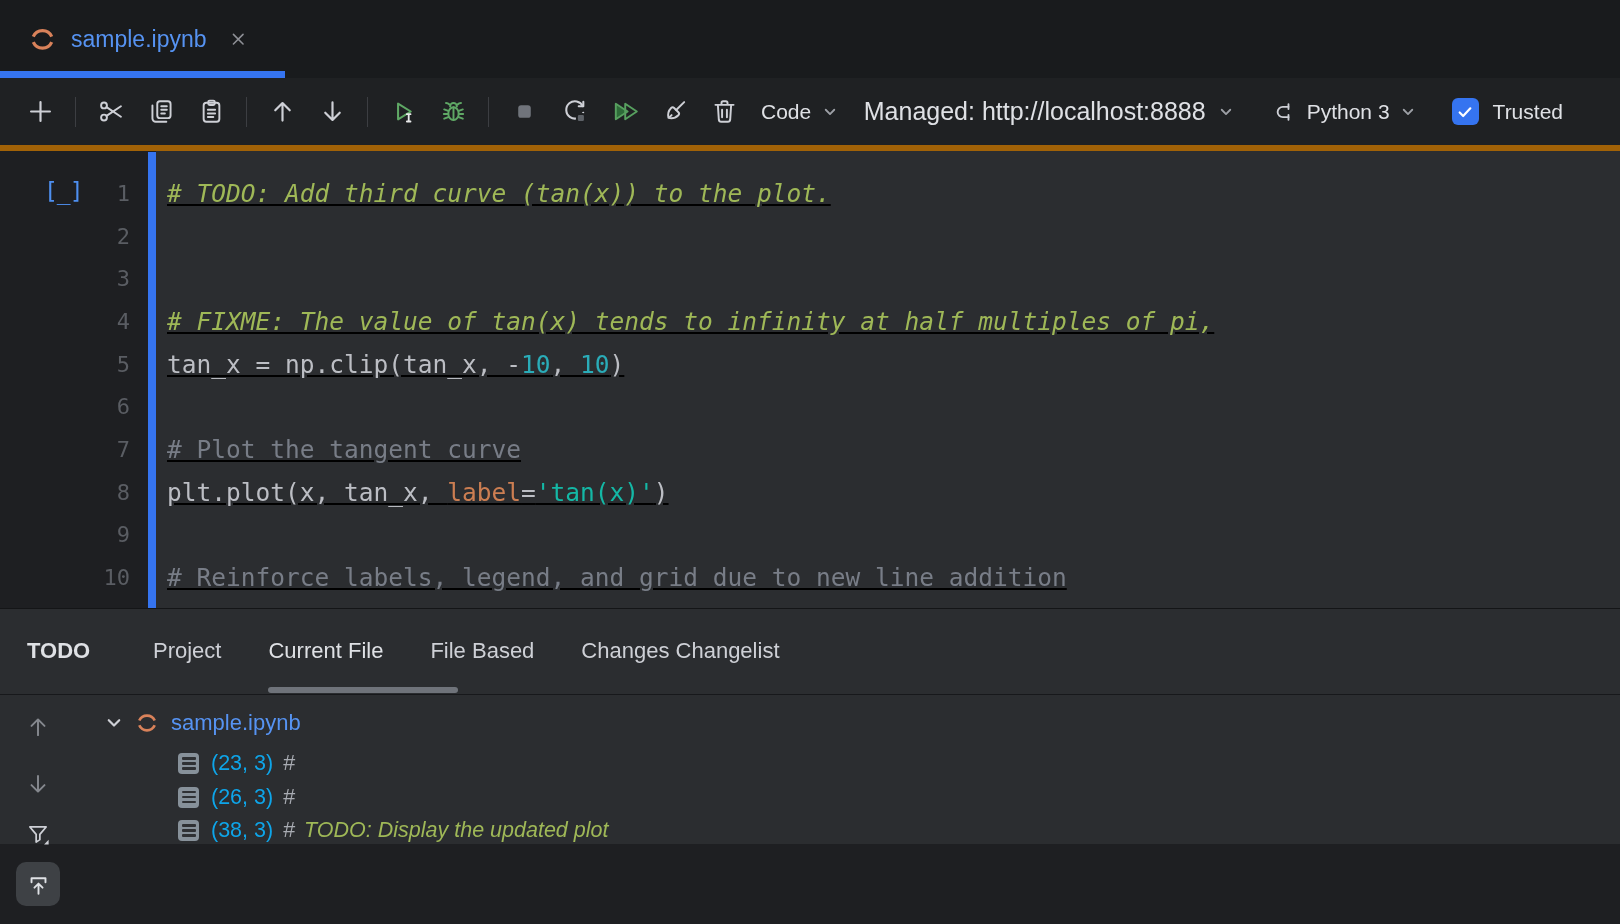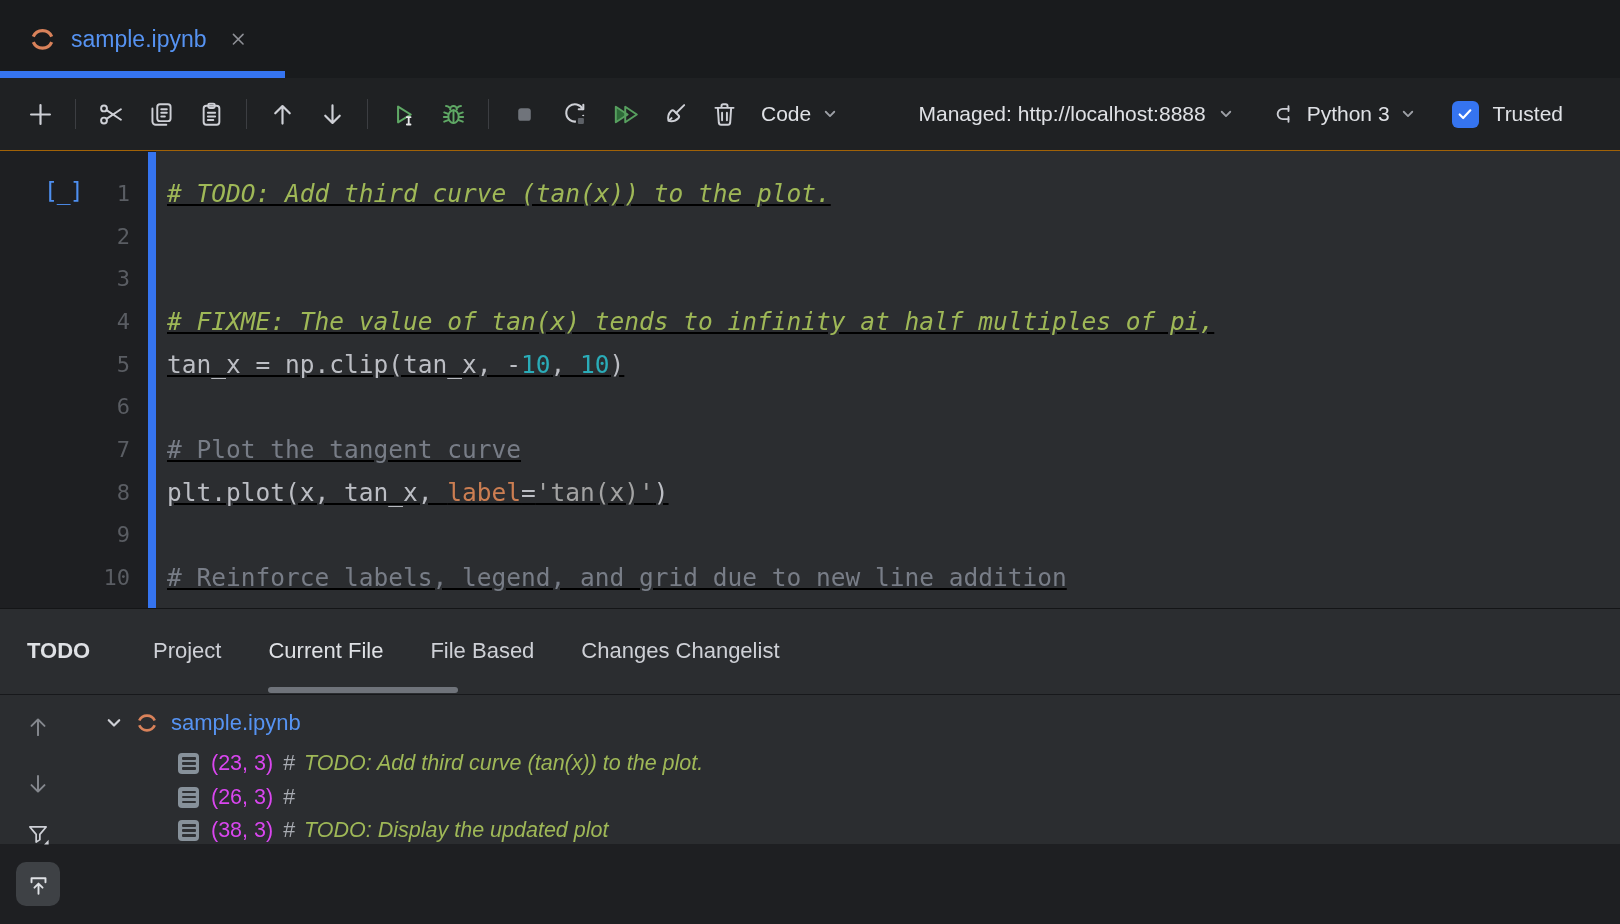--- a/index.html
+++ b/index.html
@@ -11,28 +11,28 @@
   .tabstrip { position:absolute; left:0; top:0; width:100%; height:78px; background:#191b1d; }
   .tab { position:absolute; left:0; top:0; width:285px; height:78px; display:flex; align-items:center; padding-left:27px; }
   .tab .ficon svg { width:31px; height:31px; display:block; }
   .tab-label { color:#5693f2; font-size:23px; margin-left:13px; }
   .tab-close { margin-left:20px; color:#8e9096; width:22px; height:22px; }
   .tab-close svg { width:22px; height:22px; display:block; }
   .tab-underline { position:absolute; left:0; top:71px; width:285px; height:7px; background:#3574f0; }
 
   
   .toolbar { position:absolute; left:0; top:78px; width:100%; height:73px; background:#1f2123;
-             border-bottom:1px solid #a16207; display:flex; align-items:center; padding-left:15px; }
+             border-bottom:6px solid #a16207; display:flex; align-items:center; padding-left:15px; }
   .tbtn { width:50px; height:48px; display:flex; align-items:center; justify-content:center; color:#ced0d6; }
   .tbtn svg { width:29px; height:29px; display:block; }
   .sep { width:1px; height:30px; background:#3c3e42; margin:0 10px; }
   .code-select { display:flex; align-items:center; gap:10px; margin-left:12px; color:#dfe1e5; font-size:21px; }
   .chev svg { width:18px; height:18px; display:block; color:#9da0a6; }
   .right-cluster { margin-left:auto; display:flex; align-items:center; padding-right:57px; }
-  .server { display:flex; align-items:center; gap:11px; color:#dfe1e5; font-size:21px; }
+  .server { display:flex; align-items:center; gap:11px; color:#dfe1e5; font-size:25px; }
   .kernel { display:flex; align-items:center; gap:9px; color:#dfe1e5; font-size:21px; margin-left:37px; }
   .kernel .kicon svg { width:26px; height:26px; display:block; color:#ced0d6; }
   .trusted { display:flex; align-items:center; gap:14px; margin-left:35px; }
   .checkbox { width:27px; height:27px; border-radius:6px; background:#3574f0; display:flex; align-items:center; justify-content:center; }
   .checkbox svg { width:20px; height:20px; display:block; }
   .trusted-label { color:#dfe1e5; font-size:21px; }
 
   
   .editor { position:absolute; left:0; top:151px; width:100%; height:457px; background:#1e1f22; overflow:hidden; }
   .code-bg { position:absolute; left:156px; top:0; right:0; bottom:0; background:#2b2d30; }
@@ -41,21 +41,21 @@
   .line { position:absolute; left:0; right:0; height:43px; }
   .ln { position:absolute; left:0; width:130px; text-align:right; font-family:"DejaVu Sans Mono",monospace;
         font-size:22px; color:#5a5d63; line-height:43px; }
   .codeln { position:absolute; left:167px; right:0; font-family:"DejaVu Sans Mono",monospace;
             font-size:24.5px; line-height:43px; white-space:pre;text-decoration:underline; }
   .seg-code   { color:#bcbec4; }
   .seg-todo   { color:#9fb857; font-style:italic; }
   .seg-comment{ color:#787d87; }
   .seg-num    { color:#2aacb8; }
   .seg-param  { color:#cc7e52; }
-  .seg-string { color:#a3a3a3; }
+  .seg-string { color:#14b8a6; }
 
   
   .panel { position:absolute; left:0; top:608px; width:100%; height:236px; background:#2b2d30; border-top:1px solid #141517; }
   .panel-title { position:absolute; left:27px; top:0; height:84px; display:flex; align-items:center;
                  font-size:22px; font-weight:bold; color:#dfe1e5; }
   .ptabs { position:absolute; left:153px; top:0; height:84px; display:flex; align-items:center; gap:47px; }
   .ptab { font-size:22px; color:#ced0d6; white-space:nowrap;text-align:center; }
   .ptab.selected { color:#dfe1e5; }
   .ptab-underline { position:absolute; left:268px; top:78px; width:190px; height:6px; border-radius:3px; background:#6f737a; }
   .header-sep { position:absolute; left:0; top:85px; width:100%; height:1px; background:#17181b; }
@@ -70,21 +70,21 @@
 
   .tree-file { position:absolute; left:103px; top:97px; height:34px; display:flex; align-items:center; gap:9px; }
   .tree-file .tchev svg { width:22px; height:22px; display:block; color:#ced0d6; }
   .tree-file .ficon svg { width:26px; height:26px; display:block; }
   .tree-file-label { color:#5693f2; font-size:22px; margin-left:2px; }
 
   .todo-item { position:absolute; left:178px; height:31px; display:flex; align-items:center; }
   .doc-ico { width:21px; height:21px; border-radius:4px; background:#87919a; margin-right:12px;
              display:flex; flex-direction:column; justify-content:center; gap:2.5px; padding:0 3.5px; flex:none; }
   .doc-ico i { display:block; height:2.4px; background:#2f3134; border-radius:1px; }
-  .pos  { font-size:21.5px; color:#d946ef; white-space:pre; }
+  .pos  { font-size:21.5px; color:#0ea5e9; white-space:pre; }
   .hash { font-size:21.5px; color:#a8abb2; margin:0 9px 0 10px; }
   .txt  { font-size:21.5px; color:#9fb857; font-style:italic; white-space:pre; }
 </style>
 </head>
 <body>
 
 <div id="app">
 
   <div class="tabstrip">
     <div class="tab">
@@ -358,21 +358,20 @@
     </div>
     <div id="todo-items">
         <div class="todo-item" style="top: 139px;">
           <span class="doc-ico">
             <i></i>
             <i></i>
             <i></i>
           </span>
           <span class="pos">(23, 3)</span>
           <span class="hash">#</span>
-          <span class="txt">TODO: Add third curve (tan(x)) to the plot.</span>
         </div>
         <div class="todo-item" style="top: 172.5px;">
           <span class="doc-ico">
             <i></i>
             <i></i>
             <i></i>
           </span>
           <span class="pos">(26, 3)</span>
           <span class="hash">#</span>
         </div>

